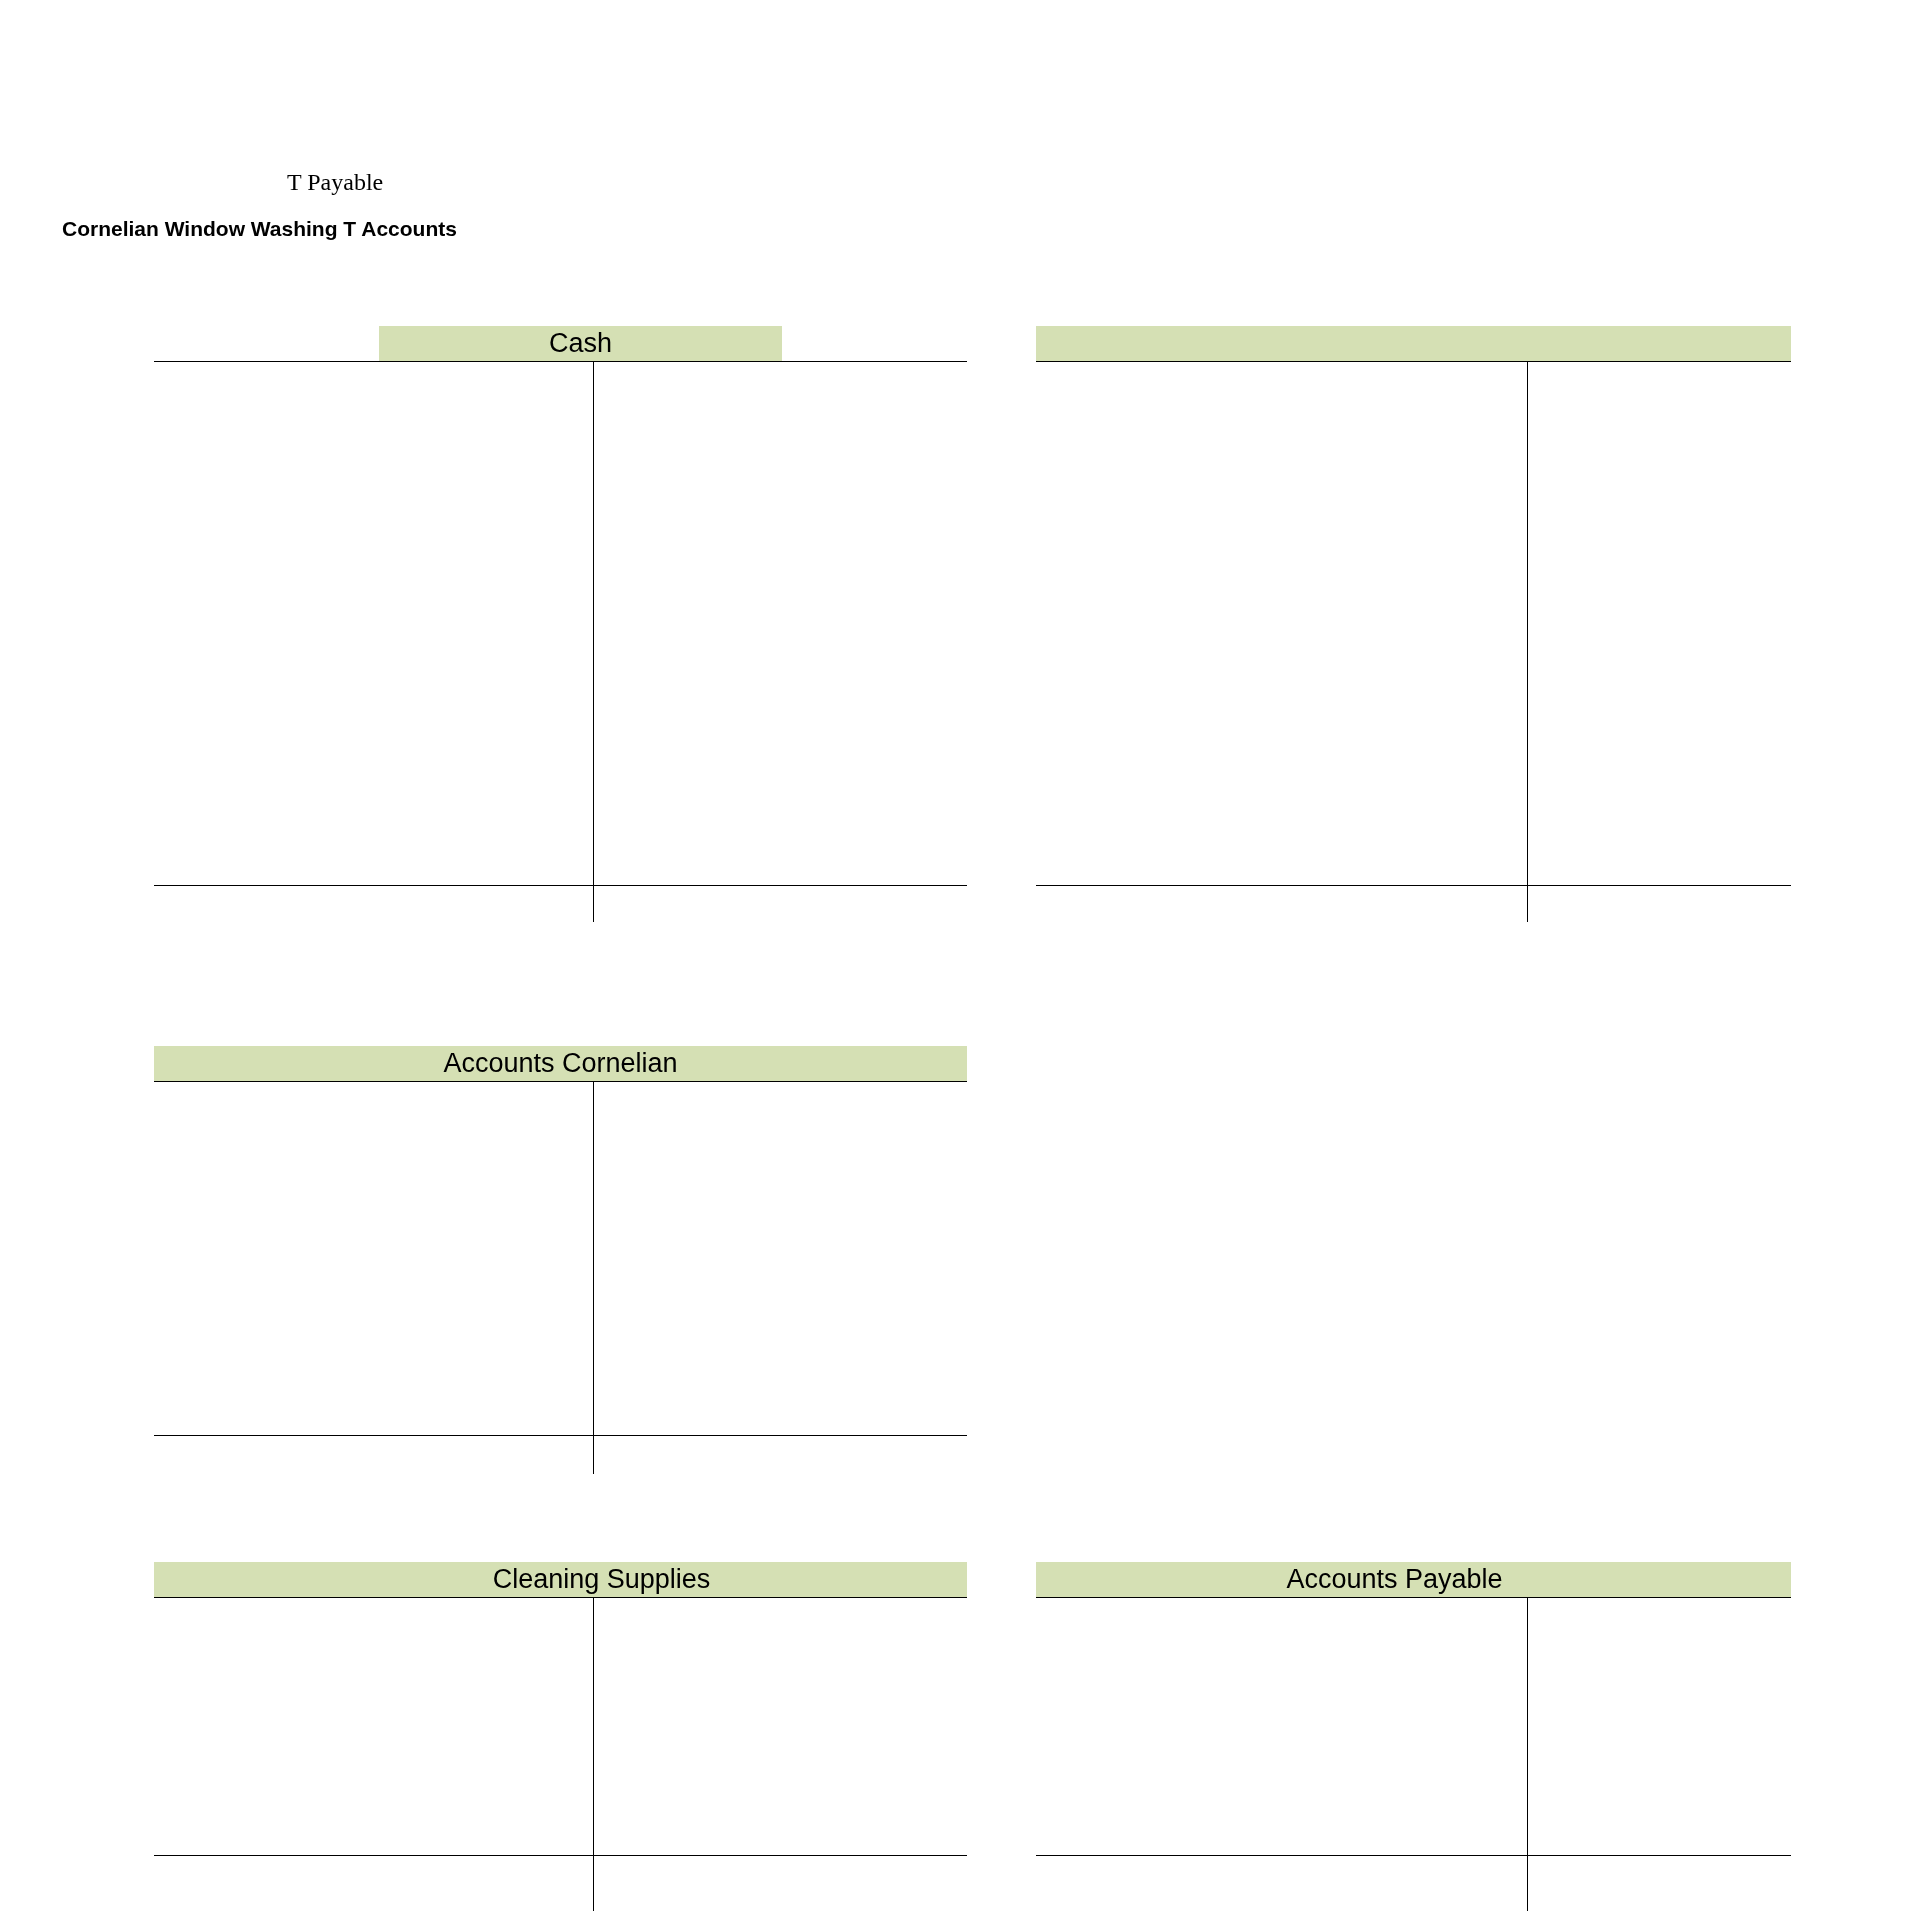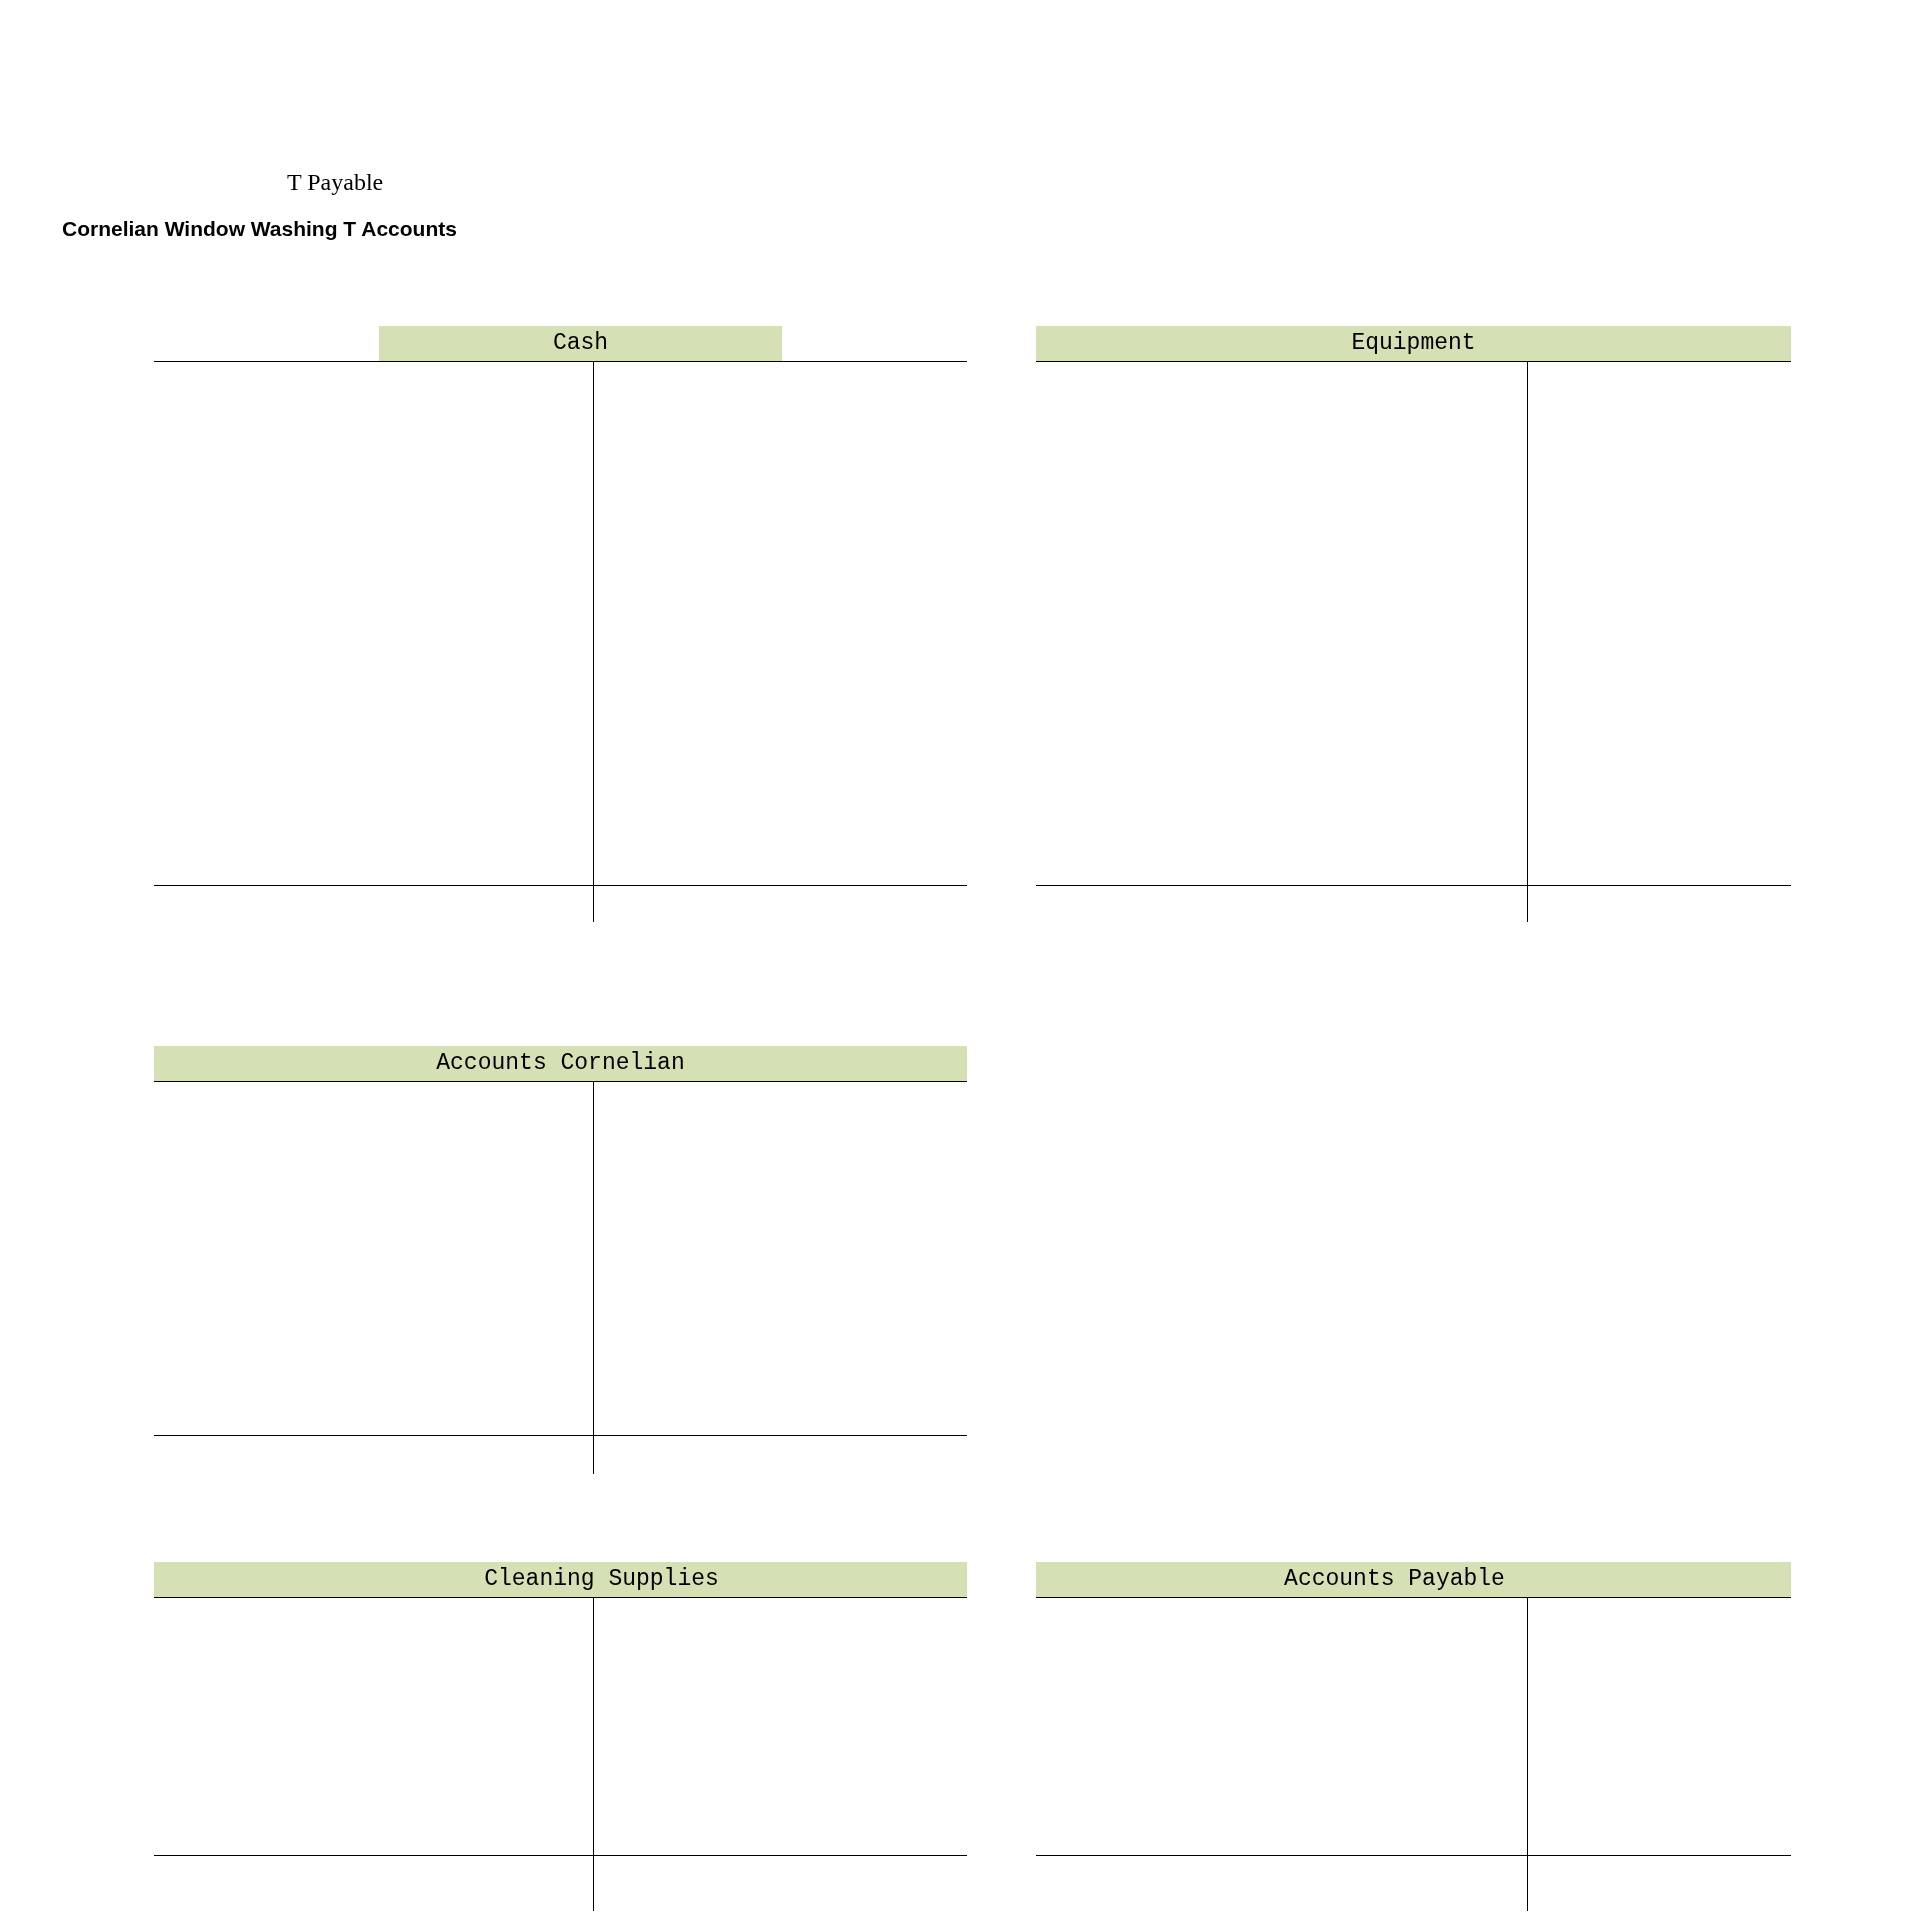--- a/index.html
+++ b/index.html
@@ -61,22 +61,22 @@
     box-sizing: border-box;
   }
   .t-head-label {
     position: absolute;
     left: 0;
     top: 0;
     width: 100%;
     height: 35px;
     line-height: 35px;
     text-align: center;
-    font-size: 23px;
-    font-family: Liberation Mono, monospace;
+    font-size: 27px;
+    font-family: Liberation Sans, sans-serif;
     color: #000;
     white-space: nowrap;
   }
   .t-top-rule {
     position: absolute;
     height: 0;
     border-top: 1.9px solid #000;
   }
   .t-bottom-rule {
     position: absolute;
@@ -101,21 +101,20 @@
   <div class="t-account" style="left:154px; top:326px; width:813px; height:663px;">
     <div class="t-head" style="left:225px; width:403px;"></div>
     <div class="t-head-label" style="left:225px; width:403px;">Cash</div>
     <div class="t-top-rule" style="left:0; top:35px; width:813px;"></div>
     <div class="t-vline" style="left:439px; top:35px; height:561px;"></div>
     <div class="t-bottom-rule" style="left:0; top:559px; width:813px;"></div>
   </div>
 
   <div class="t-account" style="left:1036px; top:326px; width:813px; height:663px;">
     <div class="t-head" style="left:0; width:755px;"></div>
-    <div class="t-head-label" style="left:0; width:755px;">Equipment</div>
     <div class="t-top-rule" style="left:0; top:35px; width:755px;"></div>
     <div class="t-vline" style="left:491px; top:35px; height:561px;"></div>
     <div class="t-bottom-rule" style="left:0; top:559px; width:755px;"></div>
   </div>
 
   <div class="t-account" style="left:154px; top:1046px; width:813px; height:455px;">
     <div class="t-head" style="left:0; width:813px;"></div>
     <div class="t-head-label" style="left:0; width:813px;">Accounts Cornelian</div>
     <div class="t-top-rule" style="left:0; top:35px; width:813px;"></div>
     <div class="t-vline" style="left:439px; top:35px; height:393px;"></div>

